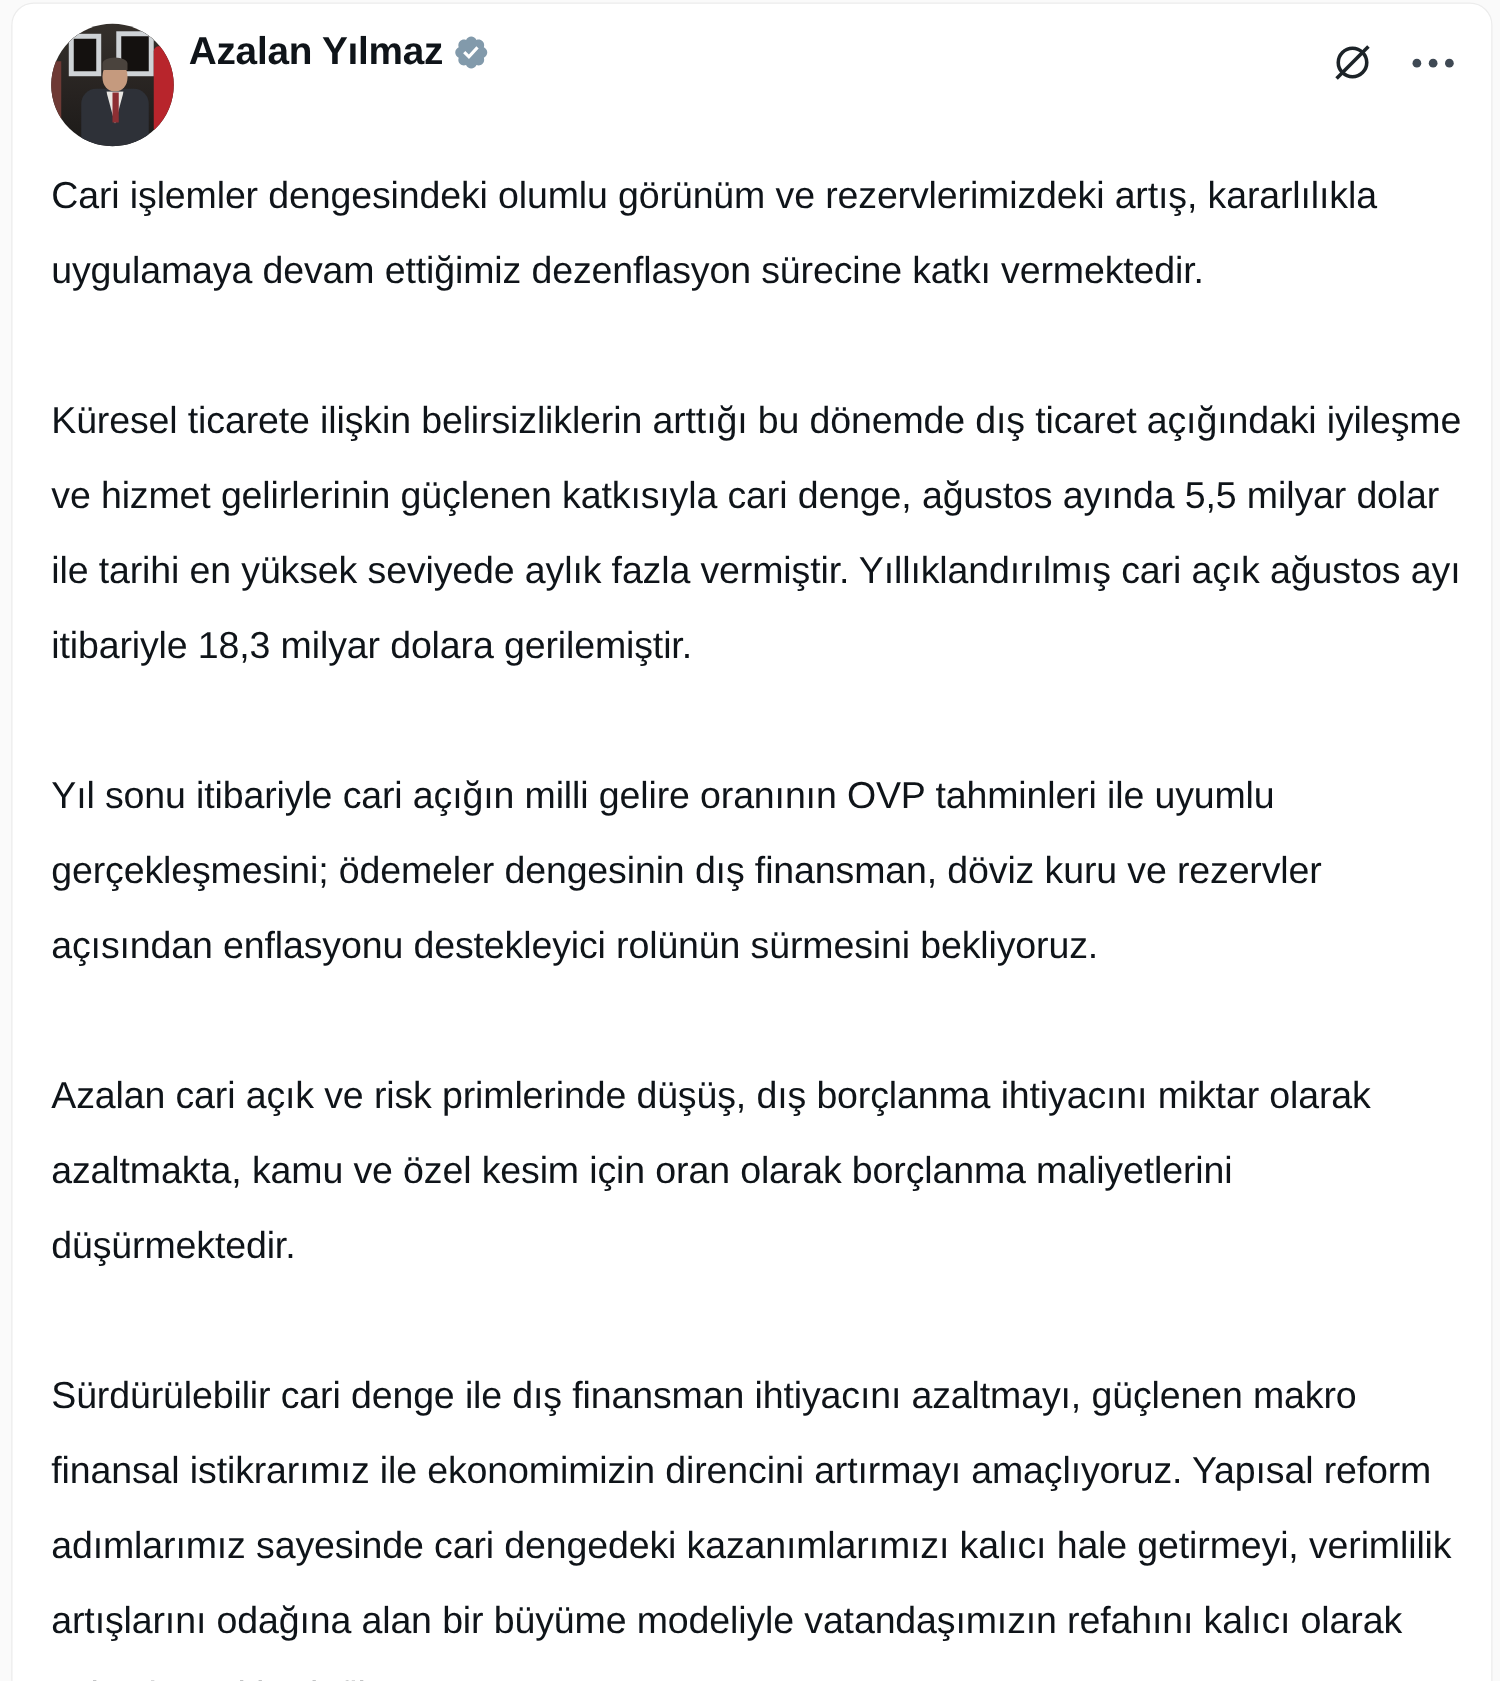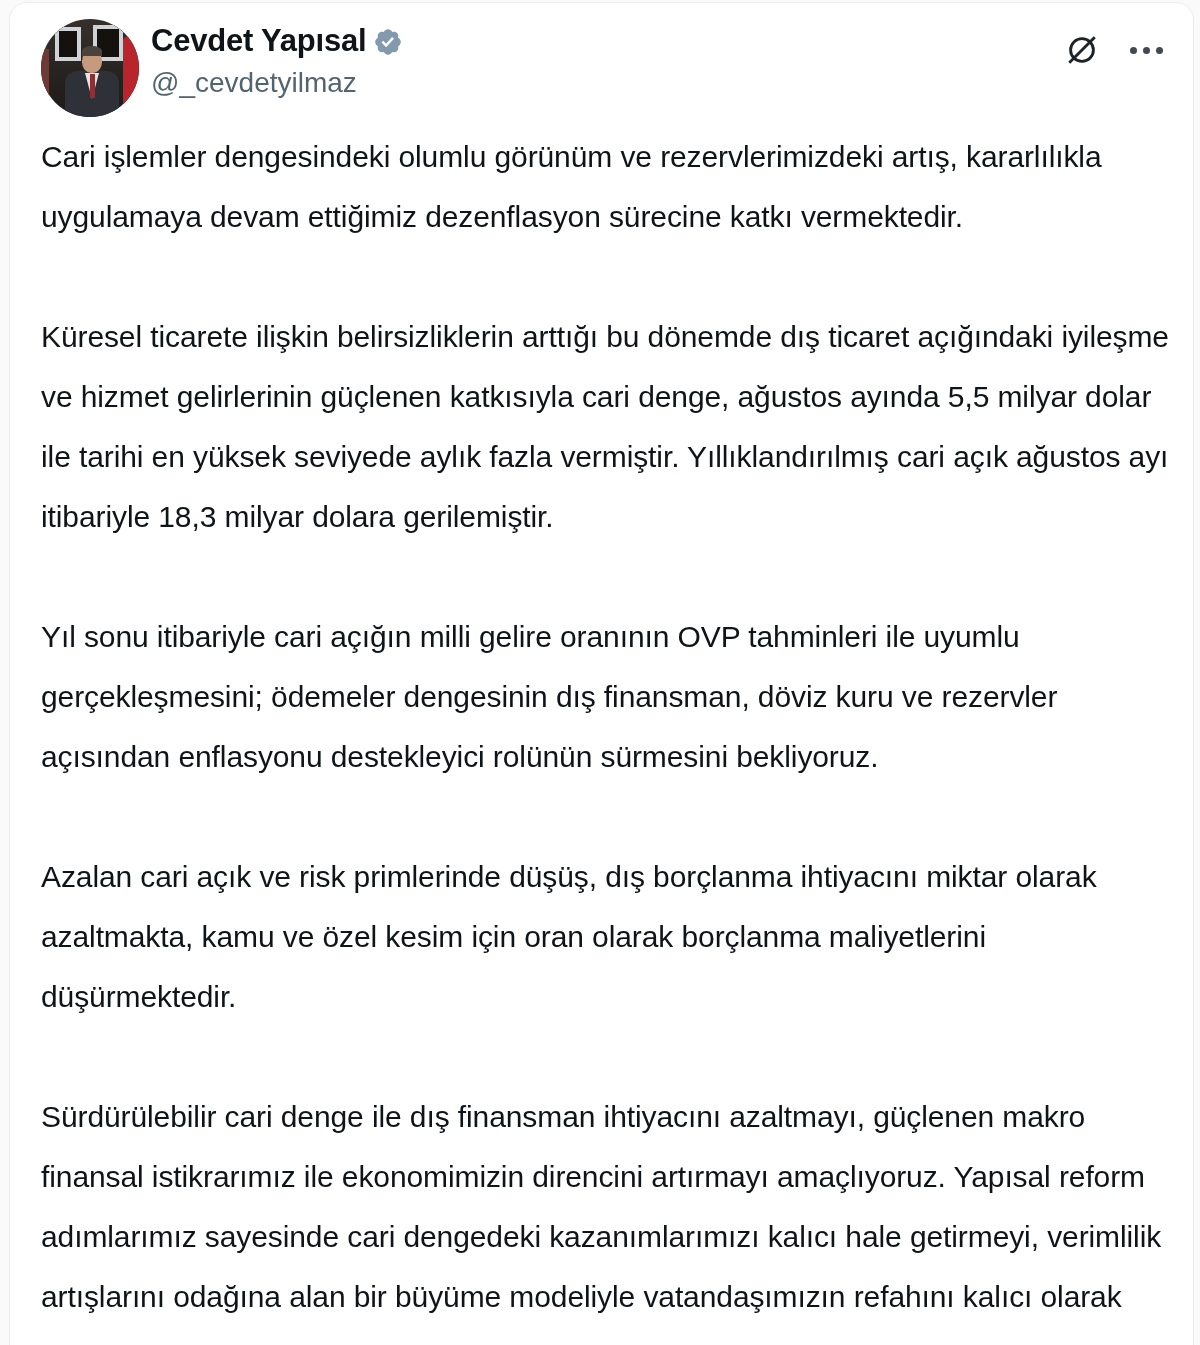--- a/index.html
+++ b/index.html
@@ -87,28 +87,27 @@
       <div class="flag-right"></div>
       <div class="suit"></div>
       <div class="shirt"></div>
       <div class="tie"></div>
       <div class="head"></div>
       <div class="hair"></div>
     </div>
 
     <div class="name-block">
       <div class="name-row">
-        <span class="display-name">Cevdet Yapısal</span>
+        <span class="display-name">Azalan Yılmaz</span>
         <span class="badge">
           <svg viewBox="0 0 24 24" width="30" height="30" fill="#829aab" aria-hidden="true">
             <path d="M22.25 12c0-1.43-.88-2.67-2.19-3.34.46-1.39.2-2.9-.81-3.91s-2.52-1.27-3.91-.81c-.66-1.31-1.91-2.19-3.34-2.19s-2.67.88-3.33 2.19c-1.4-.46-2.91-.2-3.92.81s-1.26 2.52-.8 3.91c-1.31.67-2.2 1.91-2.2 3.34s.89 2.67 2.2 3.34c-.46 1.39-.21 2.9.8 3.91s2.52 1.26 3.91.81c.67 1.31 1.91 2.19 3.34 2.19s2.68-.88 3.34-2.19c1.39.45 2.9.2 3.91-.81s1.27-2.52.81-3.91c1.31-.67 2.19-1.91 2.19-3.34zm-11.71 4.2L6.8 12.46l1.41-1.42 2.26 2.26 4.8-5.23 1.47 1.36-6.2 6.77z"></path>
           </svg>
         </span>
       </div>
-      <div class="handle">@_cevdetyilmaz</div>
     </div>
 
     <div class="header-actions">
       <button class="grok-btn" aria-label="Grok actions">
         <svg viewBox="0 0 24 24" width="36" height="36" fill="none" stroke="#1c2328" stroke-width="1.9" aria-hidden="true">
           <circle cx="12" cy="12" r="7.6"></circle>
           <line x1="3.5" y1="20.5" x2="20.5" y2="3.5"></line>
         </svg>
       </button>
       <button class="more-btn" aria-label="More">

